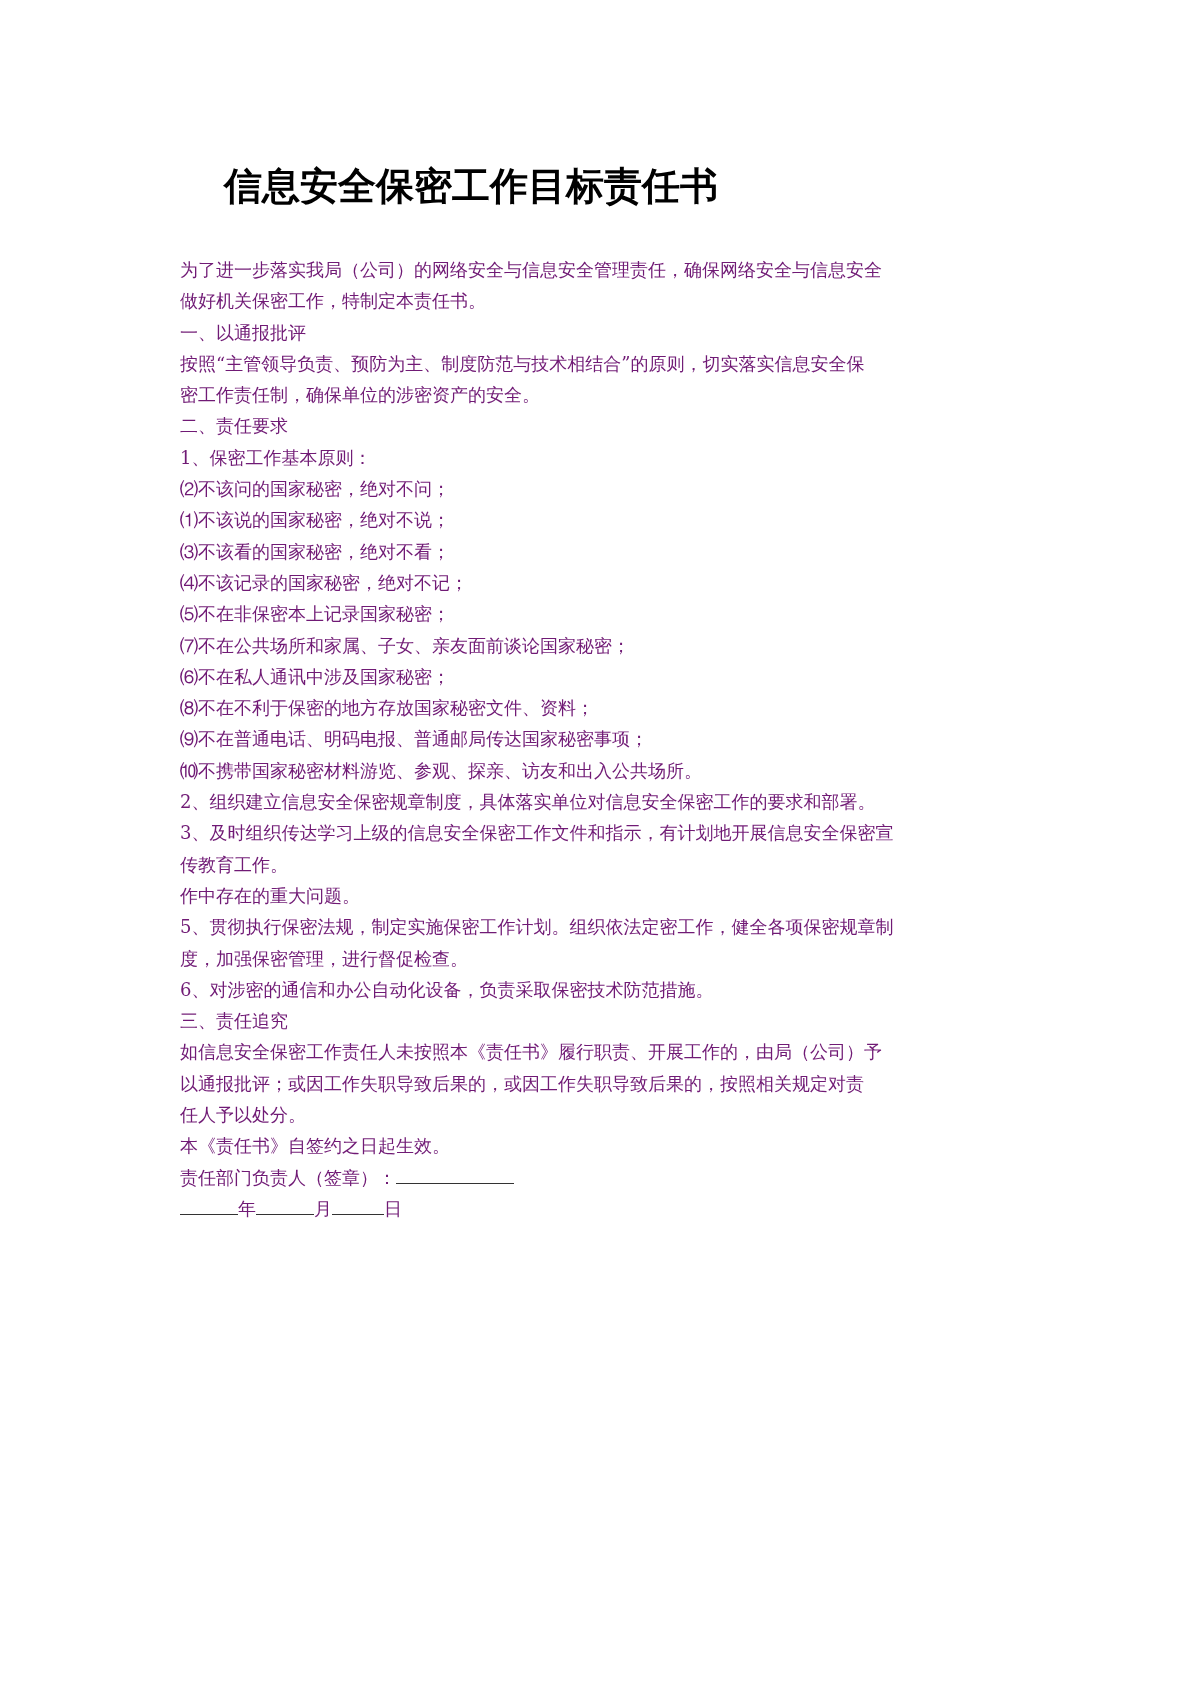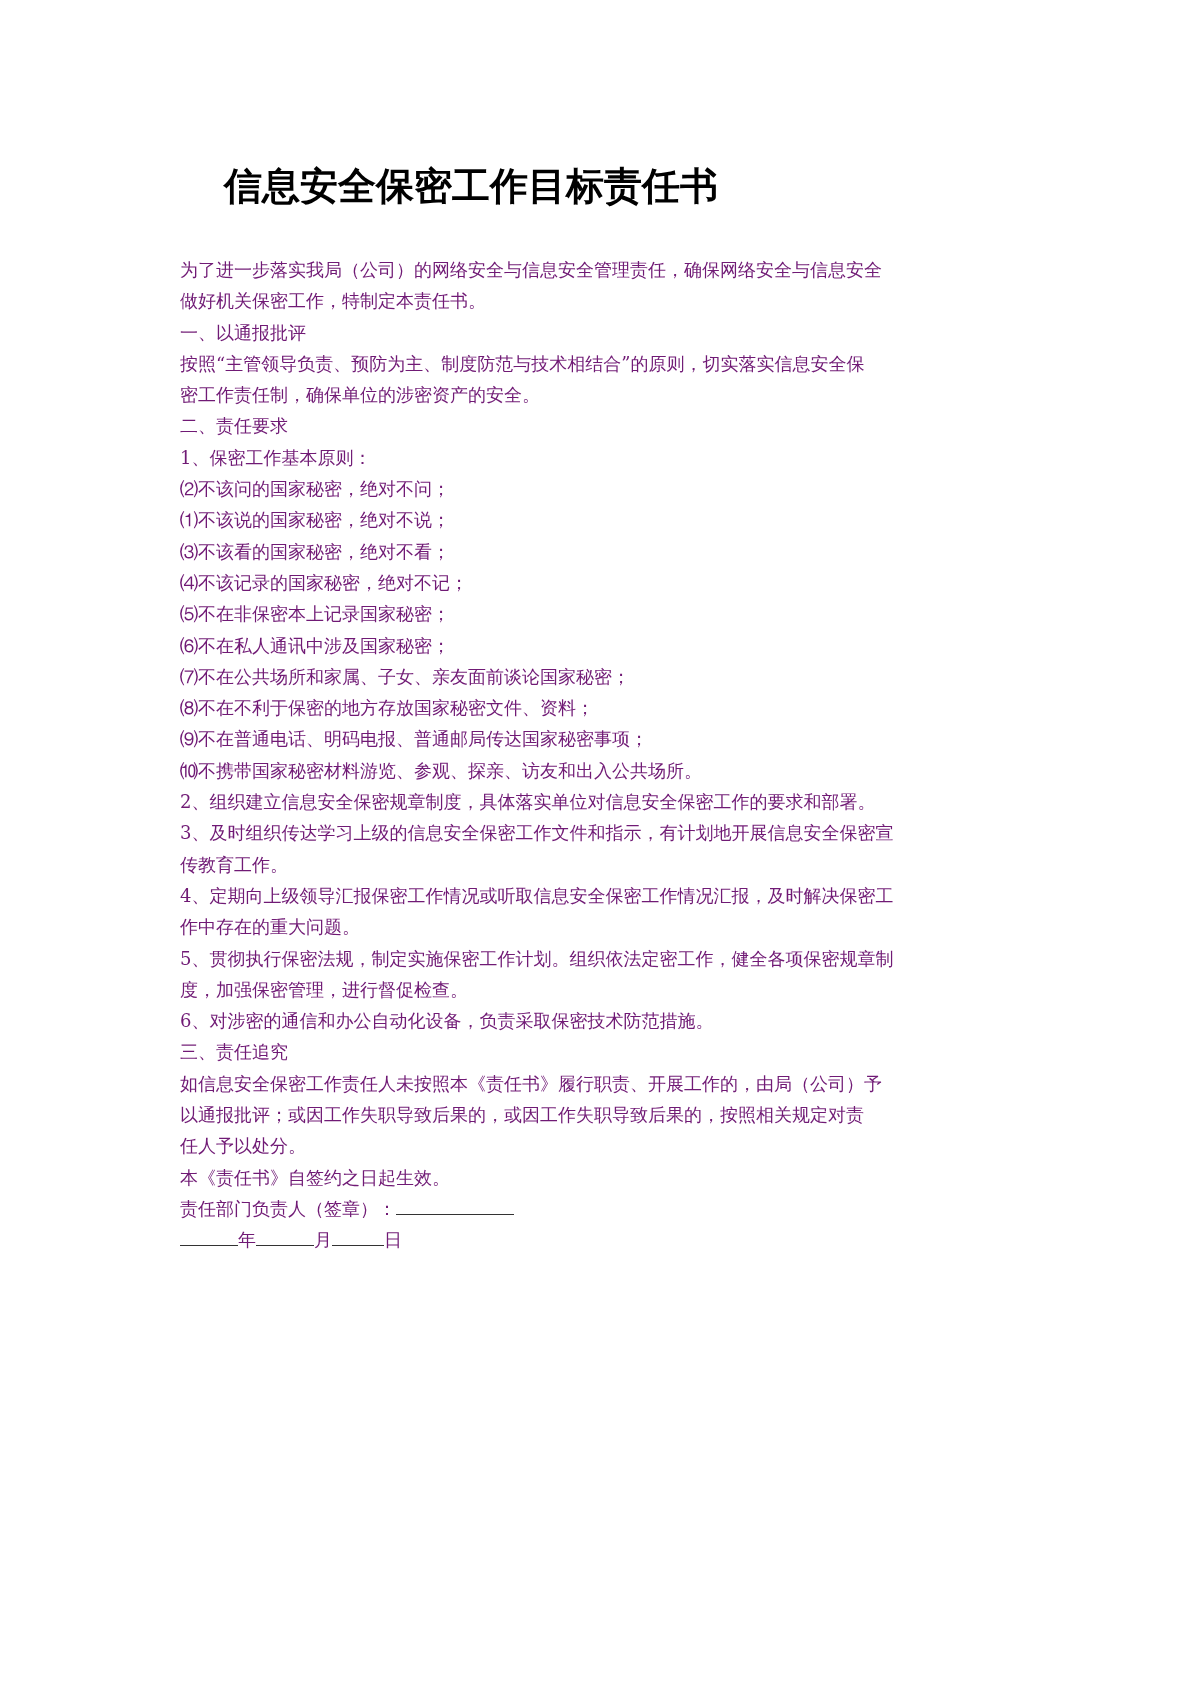--- a/index.html
+++ b/index.html
@@ -26,29 +26,28 @@
     <div class="line">一、以通报批评</div>
     <div class="line">按照“主管领导负责、预防为主、制度防范与技术相结合”的原则，切实落实信息安全保</div>
     <div class="line">密工作责任制，确保单位的涉密资产的安全。</div>
     <div class="line">二、责任要求</div>
     <div class="line">1、保密工作基本原则：</div>
     <div class="line">⑵不该问的国家秘密，绝对不问；</div>
     <div class="line">⑴不该说的国家秘密，绝对不说；</div>
     <div class="line">⑶不该看的国家秘密，绝对不看；</div>
     <div class="line">⑷不该记录的国家秘密，绝对不记；</div>
     <div class="line">⑸不在非保密本上记录国家秘密；</div>
+    <div class="line">⑺不在公共场所和家属、子女、亲友面前谈论国家秘密；</div>
     <div class="line">⑹不在私人通讯中涉及国家秘密；</div>
-    <div class="line">⑺不在公共场所和家属、子女、亲友面前谈论国家秘密；</div>
     <div class="line">⑻不在不利于保密的地方存放国家秘密文件、资料；</div>
     <div class="line">⑼不在普通电话、明码电报、普通邮局传达国家秘密事项；</div>
     <div class="line">⑽不携带国家秘密材料游览、参观、探亲、访友和出入公共场所。</div>
     <div class="line">2、组织建立信息安全保密规章制度，具体落实单位对信息安全保密工作的要求和部署。</div>
     <div class="line">3、及时组织传达学习上级的信息安全保密工作文件和指示，有计划地开展信息安全保密宣</div>
     <div class="line">传教育工作。</div>
-    <div class="line">4、定期向上级领导汇报保密工作情况或听取信息安全保密工作情况汇报，及时解决保密工</div>
     <div class="line">作中存在的重大问题。</div>
     <div class="line">5、贯彻执行保密法规，制定实施保密工作计划。组织依法定密工作，健全各项保密规章制</div>
     <div class="line">度，加强保密管理，进行督促检查。</div>
     <div class="line">6、对涉密的通信和办公自动化设备，负责采取保密技术防范措施。</div>
     <div class="line">三、责任追究</div>
     <div class="line">如信息安全保密工作责任人未按照本《责任书》履行职责、开展工作的，由局（公司）予</div>
     <div class="line">以通报批评；或因工作失职导致后果的，或因工作失职导致后果的，按照相关规定对责</div>
     <div class="line">任人予以处分。</div>
     <div class="line">本《责任书》自签约之日起生效。</div>
 

